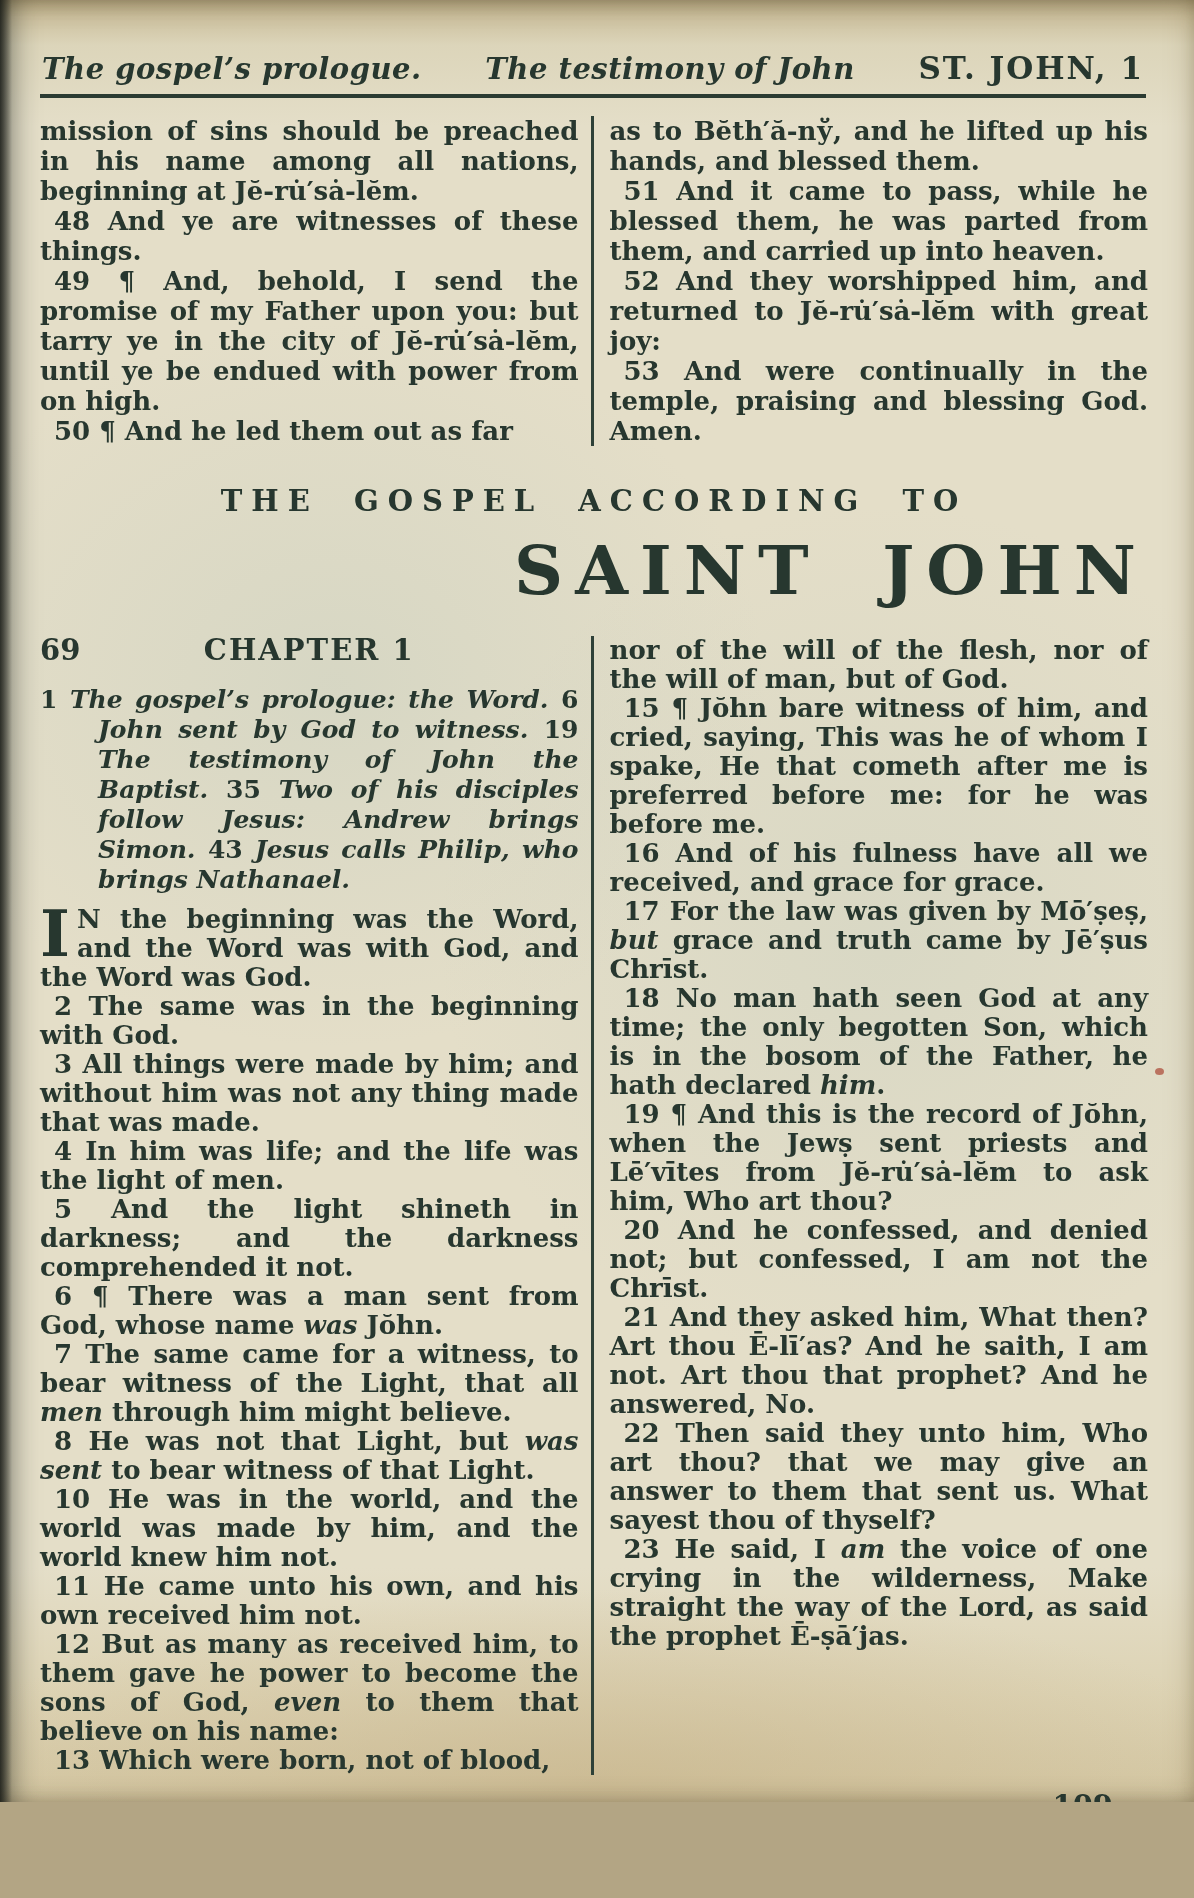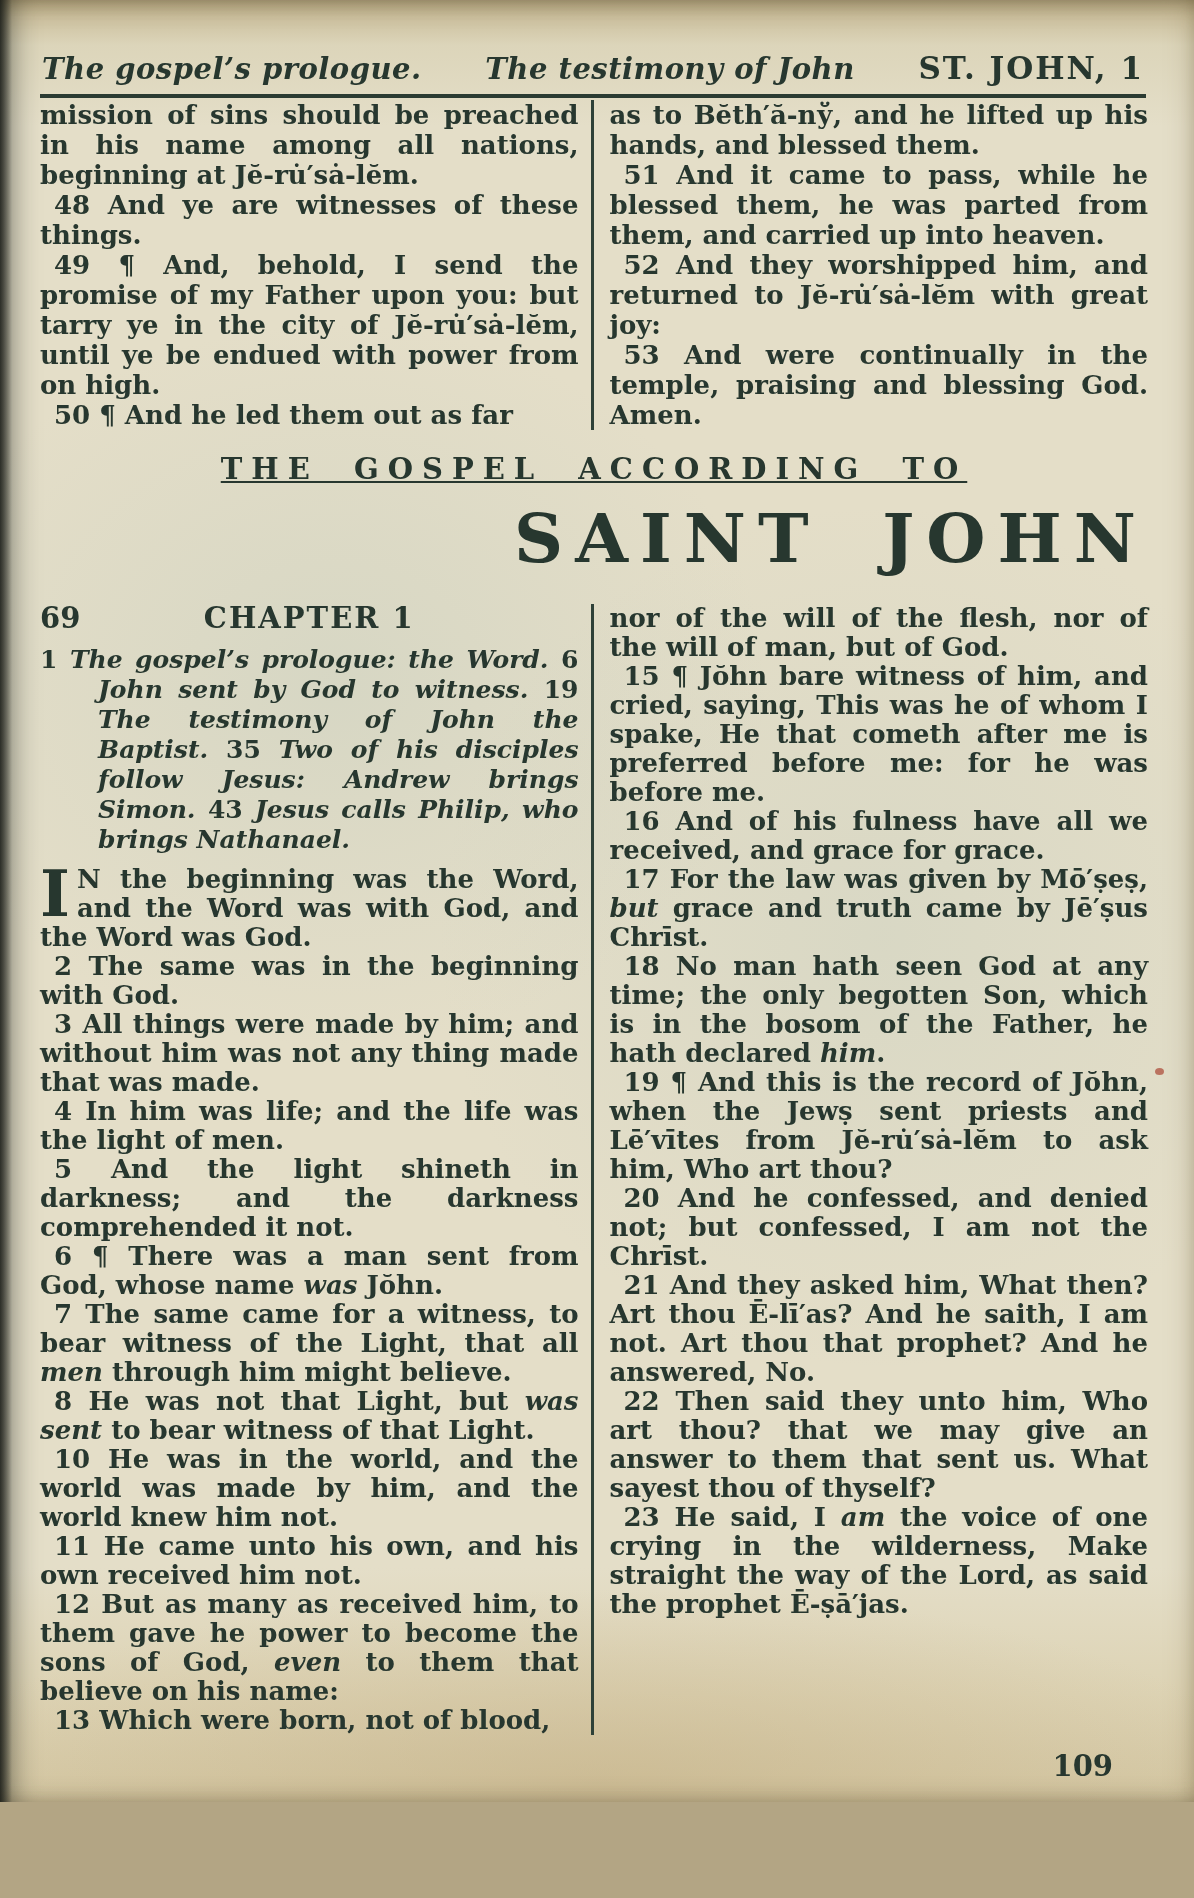--- a/index.html
+++ b/index.html
@@ -34,31 +34,31 @@
   .running-head{display:flex;justify-content:space-between;align-items:baseline;padding:4px 4px 8px 2px;}
   .rh-italic{font-style:italic;font-size:29px;letter-spacing:.5px;}
   .rh-book{font-size:31px;letter-spacing:2px;}
   .head-rule{height:4px;background:#2b3b32;margin-right:2px;}
   
   .two-col{display:flex;align-items:stretch;}
   .col{flex:1 1 0;box-sizing:border-box;min-width:0;hyphens:auto;-webkit-hyphens:auto;}
   .col-l{padding-right:12px;}
   .col-r{padding-left:16px;}
   .divider{width:3px;background:#2e4138;}
-  .top-section{padding-top:2px;font-size:26px;line-height:30px;}
+  .top-section{padding-top:18px;font-size:26px;line-height:30px;}
   .main-section{font-size:26px;line-height:29px;}
   p{margin:0;}
   .cont,.verse{text-align:justify;}
   .verse{text-indent:14px;}
   
   .book-title{text-align:center;}
-  .kicker{margin-top:22px;font-size:29px;letter-spacing:9px;word-spacing:16px;text-decoration:underline;}
+  .kicker{margin-top:38px;font-size:29px;letter-spacing:9px;word-spacing:16px;}
   .big-title{margin-top:12px;margin-bottom:26px;font-size:68px;letter-spacing:12px;word-spacing:26px;text-align:right;}
   
-  .chapter-head{position:relative;text-align:center;font-size:29px;letter-spacing:2px;margin-bottom:12px;}
+  .chapter-head{position:relative;text-align:center;font-size:29px;letter-spacing:2px;margin-bottom:20px;}
   .margin-num{position:absolute;left:0;letter-spacing:0;}
   .summary{font-style:italic;font-size:25px;line-height:30px;padding-left:58px;text-indent:-58px;text-align:justify;margin-bottom:10px;}
   .summary b{font-style:normal;}
   .sum-num{font-style:normal;}
   .dropcap-verse{text-indent:0;}
   .dropcap{float:left;font-size:64px;line-height:50px;padding:4px 7px 0 0;}
   
   .page-number{text-align:right;font-size:29px;margin-top:14px;transform:translateX(-35px);padding-left:16px;}
   .speck{position:absolute;right:30px;top:1068px;width:9px;height:7px;border-radius:50%;background:#ad4f3c;opacity:.75;}
 </style>

